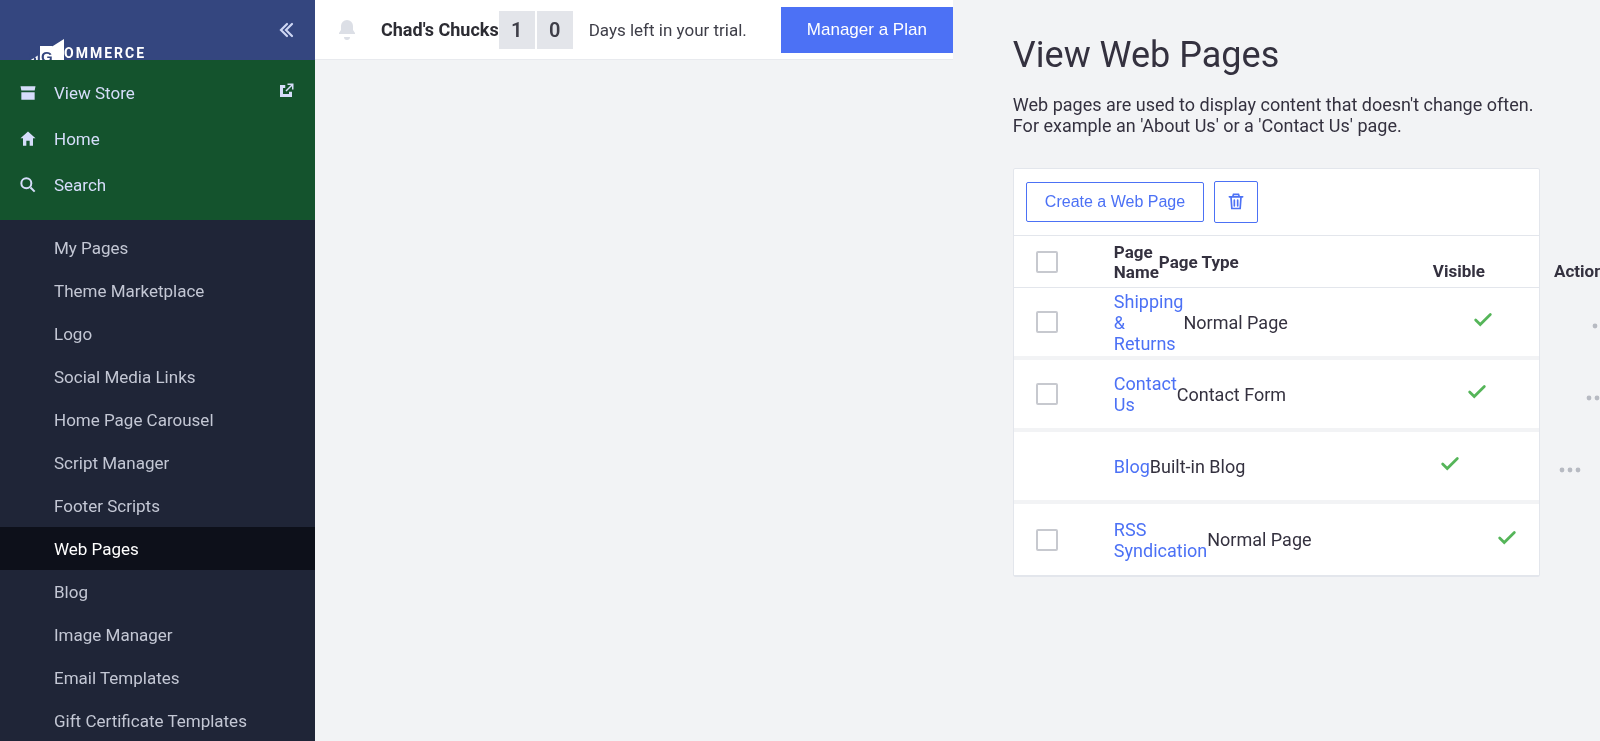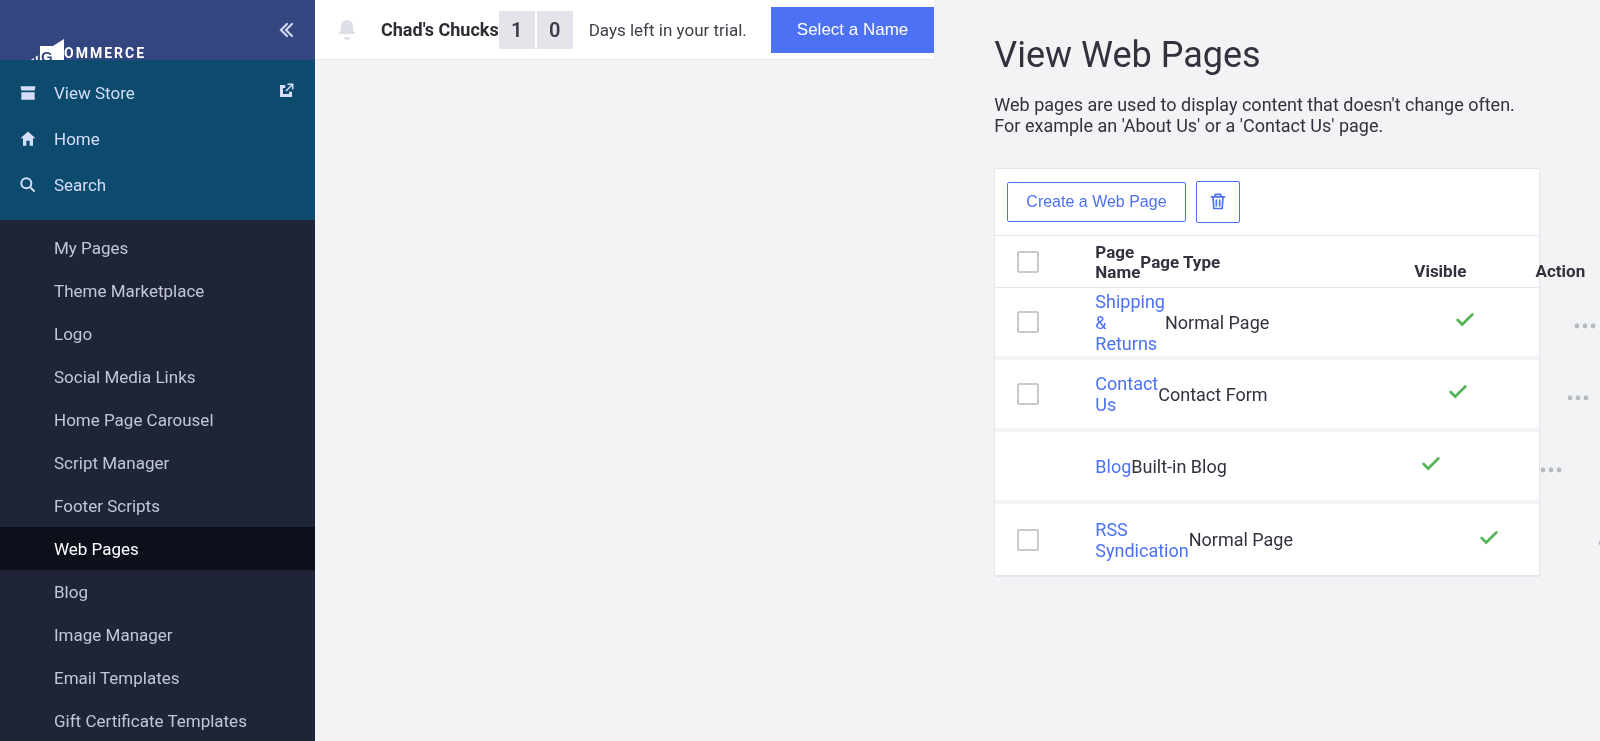--- a/index.html
+++ b/index.html
@@ -47,21 +47,21 @@
     margin-left: -2px;
   }
   .collapse-btn {
     color: #cdd6f3;
     display: flex;
     align-items: center;
     cursor: pointer;
   }
 
   .sidebar-section-blue {
-    background: #0c4a6e;
+    background: #14532d;
     padding: 10px 0 12px 0;
   }
   .nav-item {
     display: flex;
     align-items: center;
     height: 46px;
     padding: 0 20px 0 18px;
     color: #d6ddfa;
     font-size: 17px;
     cursor: pointer;
@@ -110,21 +110,21 @@
   .bell { color: #dcdfe6; margin-right: 22px; display:flex; align-items:center; }
   .store-name { font-weight: 700; font-size: 18px; color: #2c2c33; }
   .topbar-spacer { flex: 1; }
   .trial-box {
     width: 36px; height: 38px;
     background: #e3e5ea;
     display: flex; align-items: center; justify-content: center;
     font-size: 20px; font-weight: 600; color: #3e3e48;
     margin-right: 2px;
   }
-  .trial-text { font-size: 17px; color: #3e3e48; margin-left: 14px; margin-right: 24px; }
+  .trial-text { font-size: 17px; color: #3e3e48; margin-left: 14px; margin-right: 34px; }
   .plan-btn {
     background: #4c71f5;
     color: #ffffff;
     height: 46px;
     padding: 0 26px;
     display: flex; align-items: center;
     font-size: 17px;
     cursor: pointer;
     border: none;
   }
@@ -311,21 +311,21 @@
     <span class="bell">
       <svg width="24" height="24" viewBox="0 0 24 24" fill="currentColor">
           <path d="M12 2a6 6 0 0 0-6 6v4l-2 3v1h16v-1l-2-3V8a6 6 0 0 0-6-6zm0 20a3 3 0 0 0 3-3H9a3 3 0 0 0 3 3z"></path>
         </svg>
     </span>
     <div class="store-name">Chad's Chucks</div>
     <div class="topbar-spacer"></div>
     <div class="trial-box">1</div>
     <div class="trial-box">0</div>
     <div class="trial-text">Days left in your trial.</div>
-    <button class="plan-btn">Select a Name</button>
+    <button class="plan-btn">Manager a Plan</button>
   </div>
 
   <div class="content">
     <h1 class="page-title">View Web Pages</h1>
     <p class="page-subtitle">Web pages are used to display content that doesn't change often. For example an 'About Us' or a 'Contact Us' page.</p>
 
     <div class="panel">
       <div class="panel-toolbar">
         <button class="btn-outline">Create a Web Page</button>
         <button class="icon-btn">

